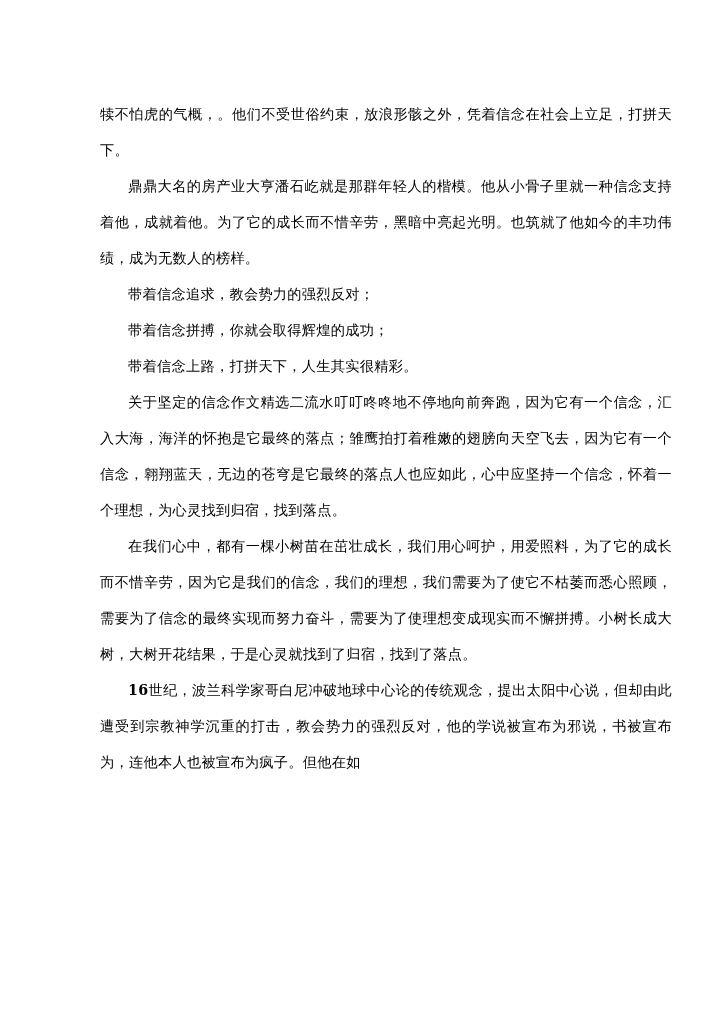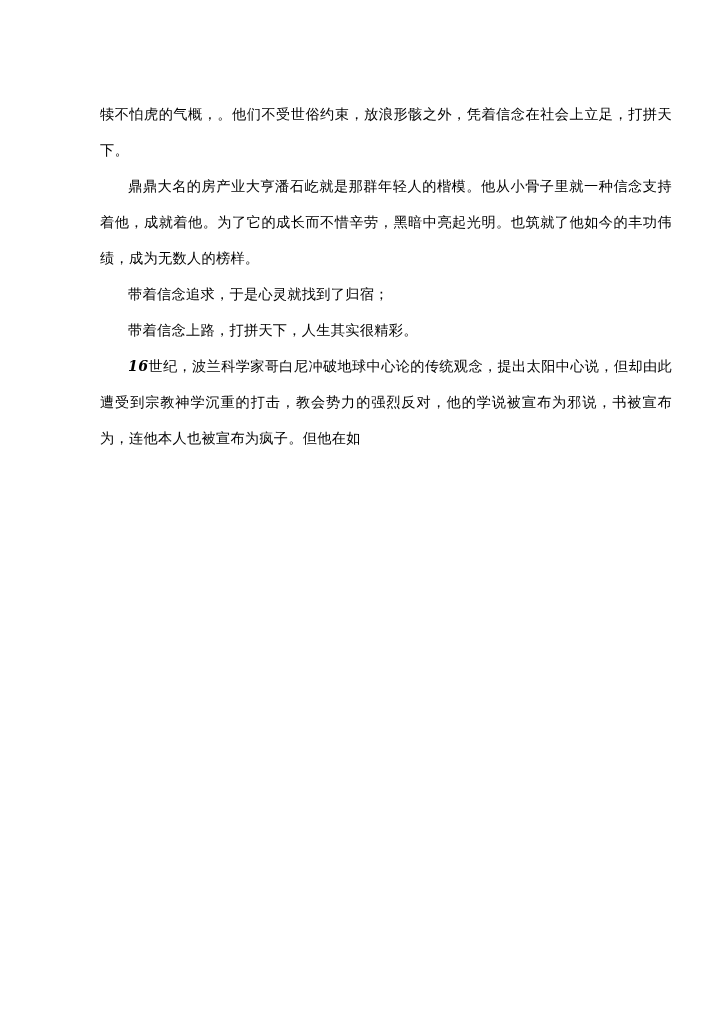--- a/index.html
+++ b/index.html
@@ -33,37 +33,39 @@
   .para {
     margin: 0;
     text-indent: 0;
     white-space: normal;
   }
   .para.indent {
     text-indent: 28px;
   }
   .bold-lead {
     font-weight: bold;
-    font-style: italic;
   }
 </style>
 </head>
 <body>
 
 <div class="page">
   <div class="doc-body">
 
     <p class="para">犊不怕虎的气概，。他们不受世俗约束，放浪形骸之外，凭着信念在社会上立足，打拼天下。</p>
 
     <p class="para indent">鼎鼎大名的房产业大亨潘石屹就是那群年轻人的楷模。他从小骨子里就一种信念支持着他，成就着他。为了它的成长而不惜辛劳，黑暗中亮起光明。也筑就了他如今的丰功伟绩，成为无数人的榜样。</p>
 
-    <p class="para indent">带着信念追求，于是心灵就找到了归宿；</p>
+    <p class="para indent">带着信念追求，教会势力的强烈反对；</p>
 
+    <p class="para indent">带着信念拼搏，你就会取得辉煌的成功；</p>
 
 
     <p class="para indent">带着信念上路，打拼天下，人生其实很精彩。</p>
 
+    <p class="para indent">关于坚定的信念作文精选二流水叮叮咚咚地不停地向前奔跑，因为它有一个信念，汇入大海，海洋的怀抱是它最终的落点；雏鹰拍打着稚嫩的翅膀向天空飞去，因为它有一个信念，翱翔蓝天，无边的苍穹是它最终的落点人也应如此，心中应坚持一个信念，怀着一个理想，为心灵找到归宿，找到落点。</p>
 
+    <p class="para indent">在我们心中，都有一棵小树苗在茁壮成长，我们用心呵护，用爱照料，为了它的成长而不惜辛劳，因为它是我们的信念，我们的理想，我们需要为了使它不枯萎而悉心照顾，需要为了信念的最终实现而努力奋斗，需要为了使理想变成现实而不懈拼搏。小树长成大树，大树开花结果，于是心灵就找到了归宿，找到了落点。</p>
 
     <p class="para indent"><span class="bold-lead">16</span><span>世纪，波兰科学家哥白尼冲破地球中心论的传统观念，提出太阳中心说，但却由此遭受到宗教神学沉重的打击，教会势力的强烈反对，他的学说被宣布为邪说，书被宣布为，连他本人也被宣布为疯子。但他在如</span></p>
 
   </div>
 </div>
 
 </body></html>

